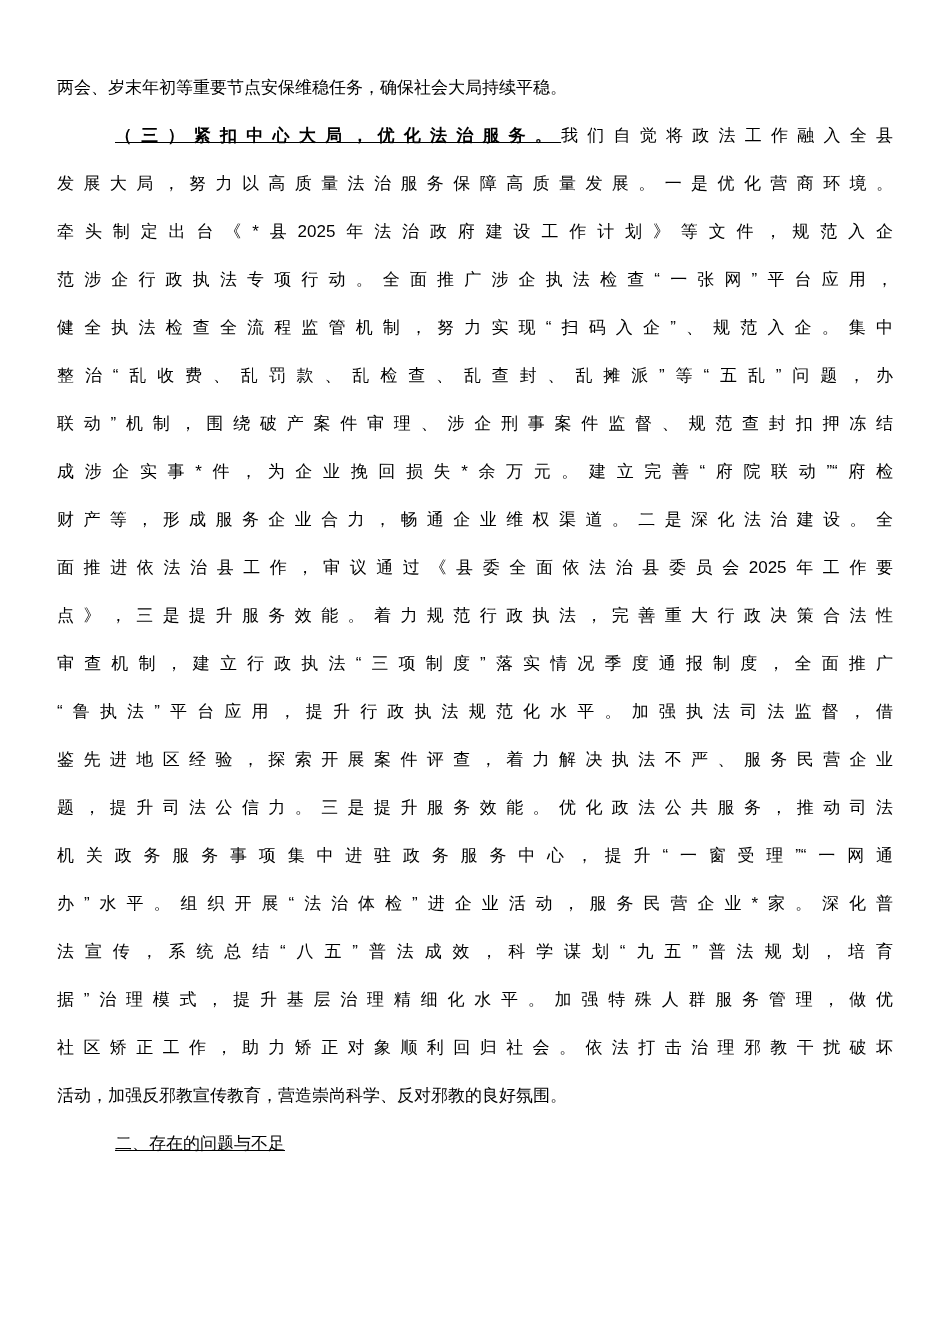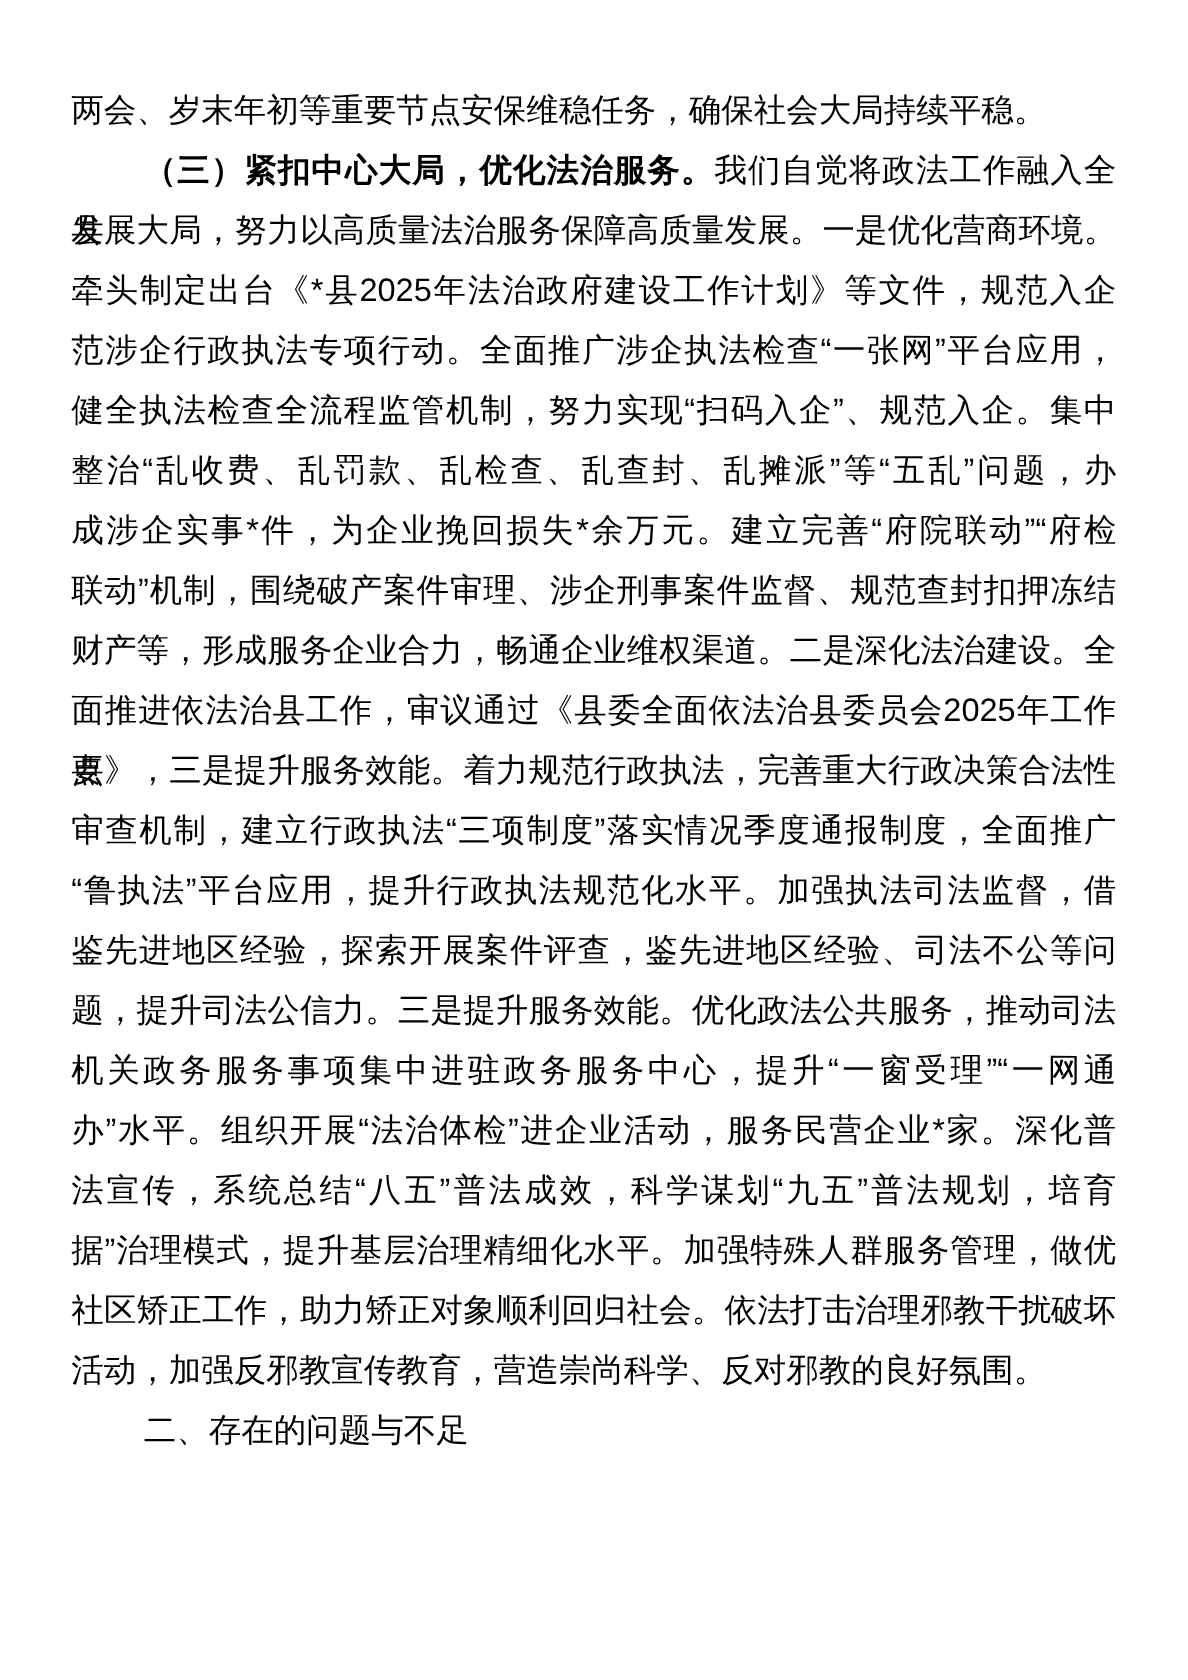--- a/index.html
+++ b/index.html
@@ -16,61 +16,62 @@
     font-family: "Liberation Sans", "DejaVu Sans", sans-serif;
     color: #000000;
   }
   .text-body {
     position: absolute;
     left: 57px;
     top: 64px;
     width: 836px;
   }
   .line {
-    font-size: 26px;
+    font-size: 17px;
     line-height: 48px;
     height: 48px;
     text-align: left;
     letter-spacing: 0;
     color: #000000;
   }
   .line.just {
     text-align: justify;
     text-align-last: justify;
   }
   .line.indent .seg:first-child {
     padding-left: 58px;
+    text-decoration: underline;
   }
   .seg {
     font-weight: 400;
   }
   .seg.bold {
     font-weight: 700;
   }
 </style>
 </head>
 <body>
 
 <div class="page">
   <div class="text-body">
       <div class="line"><span class="seg">两会、岁末年初等重要节点安保维稳任务，确保社会大局持续平稳。</span></div>
       <div class="line just indent"><span class="seg bold">（三）紧扣中心大局，优化法治服务。</span><span class="seg">我们自觉将政法工作融入全县</span></div>
       <div class="line just"><span class="seg">发展大局，努力以高质量法治服务保障高质量发展。一是优化营商环境。</span></div>
       <div class="line just"><span class="seg">牵头制定出台《*县2025年法治政府建设工作计划》等文件，规范入企</span></div>
       <div class="line just"><span class="seg">范涉企行政执法专项行动。全面推广涉企执法检查“一张网”平台应用，</span></div>
       <div class="line just"><span class="seg">健全执法检查全流程监管机制，努力实现“扫码入企”、规范入企。集中</span></div>
       <div class="line just"><span class="seg">整治“乱收费、乱罚款、乱检查、乱查封、乱摊派”等“五乱”问题，办</span></div>
+      <div class="line just"><span class="seg">联动”机制，围绕破产案件审理、涉企刑事案件监督、规范查封扣押冻结</span></div>
       <div class="line just"><span class="seg">成涉企实事*件，为企业挽回损失*余万元。建立完善“府院联动”“府检</span></div>
-      <div class="line just"><span class="seg">联动”机制，围绕破产案件审理、涉企刑事案件监督、规范查封扣押冻结</span></div>
       <div class="line just"><span class="seg">财产等，形成服务企业合力，畅通企业维权渠道。二是深化法治建设。全</span></div>
       <div class="line just"><span class="seg">面推进依法治县工作，审议通过《县委全面依法治县委员会2025年工作要</span></div>
       <div class="line just"><span class="seg">点》，三是提升服务效能。着力规范行政执法，完善重大行政决策合法性</span></div>
       <div class="line just"><span class="seg">审查机制，建立行政执法“三项制度”落实情况季度通报制度，全面推广</span></div>
       <div class="line just"><span class="seg">“鲁执法”平台应用，提升行政执法规范化水平。加强执法司法监督，借</span></div>
-      <div class="line just"><span class="seg">鉴先进地区经验，探索开展案件评查，鉴先进地区经验、司法不公等问</span></div>
+      <div class="line just"><span class="seg">鉴先进地区经验，探索开展案件评查，着力解决执法不严、服务民营企业</span></div>
       <div class="line just"><span class="seg">题，提升司法公信力。三是提升服务效能。优化政法公共服务，推动司法</span></div>
       <div class="line just"><span class="seg">机关政务服务事项集中进驻政务服务中心，提升“一窗受理”“一网通</span></div>
       <div class="line just"><span class="seg">办”水平。组织开展“法治体检”进企业活动，服务民营企业*家。深化普</span></div>
       <div class="line just"><span class="seg">法宣传，系统总结“八五”普法成效，科学谋划“九五”普法规划，培育</span></div>
       <div class="line just"><span class="seg">据”治理模式，提升基层治理精细化水平。加强特殊人群服务管理，做优</span></div>
       <div class="line just"><span class="seg">社区矫正工作，助力矫正对象顺利回归社会。依法打击治理邪教干扰破坏</span></div>
       <div class="line"><span class="seg">活动，加强反邪教宣传教育，营造崇尚科学、反对邪教的良好氛围。</span></div>
       <div class="line indent"><span class="seg">二、存在的问题与不足</span></div>
     </div>
 </div>

